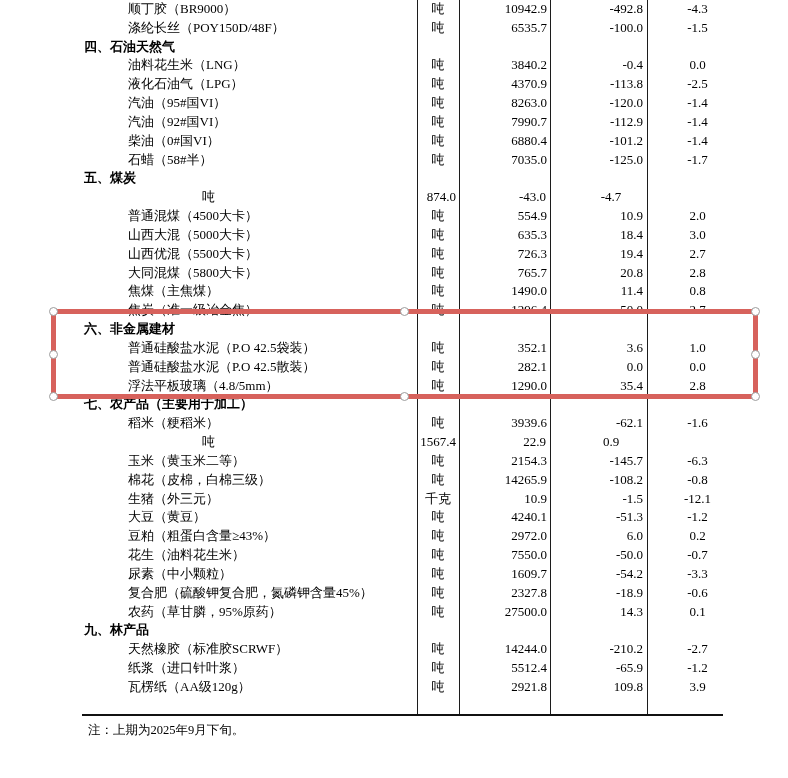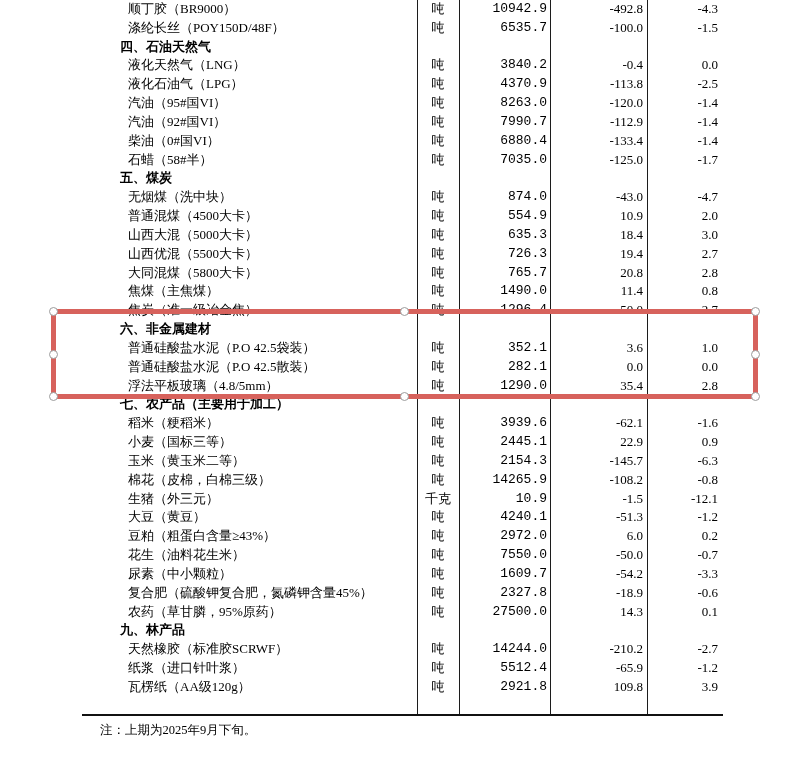--- a/index.html
+++ b/index.html
@@ -14,36 +14,36 @@
   
   .tbl{position:absolute;left:0;top:0;width:788px;}
   .row{
     display:grid;
     grid-template-columns:417px 42px 91px 97px 76px;
     height:18.84px;line-height:18.84px;
     font-size:13px;
   }
   .cell{overflow:hidden;white-space:nowrap;}
   .cell.name{padding-left:128px;}
-  .row.section .cell.name{padding-left:120px;font-weight:bold;font-size:13px;}
+  .row.section .cell.name{padding-left:84px;font-weight:bold;font-size:13px;}
   .cell.unit{text-align:center;}
-  .cell.price{text-align:right;padding-right:3px;font-family:Liberation Mono, monospace;}
+  .cell.price{text-align:right;padding-right:3px;}
   .cell.change{text-align:right;padding-right:4px;margin-left:31px;}
-  .cell.pct{text-align:right;padding-right:5px;margin-left:30px;}
+  .cell.pct{text-align:center;padding-right:5px;margin-left:30px;}
 
   
   .vline{position:absolute;top:0;width:1px;height:715px;background:#1c1c1c;}
   .vline.v1{left:417px;}
   .vline.v2{left:459px;}
   .vline.v3{left:550px;}
   .vline.v4{left:647px;}
   .bottom-rule{position:absolute;left:82px;top:714px;width:641px;height:2px;background:#111;}
 
   
-  .footnote{position:absolute;left:100px;top:721px;font-size:12.5px;line-height:18px;}
+  .footnote{position:absolute;left:88px;top:721px;font-size:12.5px;line-height:18px;}
 
   
   .anno{position:absolute;left:51px;top:309px;width:707px;height:90px;z-index:10;}
   .anno .frame{
     position:absolute;inset:0;border:5px solid #d7625c;border-radius:6px;
     box-sizing:border-box;
   }
   .handle{
     position:absolute;width:9px;height:9px;border-radius:50%;
     background:#fff;border:1.5px solid #9b9b9b;box-sizing:border-box;z-index:11;
@@ -78,21 +78,21 @@
     <div class="cell pct">-1.5</div>
   </div>
       <div class="row section">
     <div class="cell name">四、石油天然气</div>
     <div class="cell unit"></div>
     <div class="cell price"></div>
     <div class="cell change"></div>
     <div class="cell pct"></div>
   </div>
       <div class="row">
-    <div class="cell name">液化天然气（LNG）</div>
+    <div class="cell name">油料花生米（LNG）</div>
     <div class="cell unit">吨</div>
     <div class="cell price">3840.2</div>
     <div class="cell change">-0.4</div>
     <div class="cell pct">0.0</div>
   </div>
       <div class="row">
     <div class="cell name">液化石油气（LPG）</div>
     <div class="cell unit">吨</div>
     <div class="cell price">4370.9</div>
     <div class="cell change">-113.8</div>
@@ -109,39 +109,38 @@
     <div class="cell name">汽油（92#国VI）</div>
     <div class="cell unit">吨</div>
     <div class="cell price">7990.7</div>
     <div class="cell change">-112.9</div>
     <div class="cell pct">-1.4</div>
   </div>
       <div class="row">
     <div class="cell name">柴油（0#国VI）</div>
     <div class="cell unit">吨</div>
     <div class="cell price">6880.4</div>
-    <div class="cell change">-133.4</div>
+    <div class="cell change">-101.2</div>
     <div class="cell pct">-1.4</div>
   </div>
       <div class="row">
     <div class="cell name">石蜡（58#半）</div>
     <div class="cell unit">吨</div>
     <div class="cell price">7035.0</div>
     <div class="cell change">-125.0</div>
     <div class="cell pct">-1.7</div>
   </div>
       <div class="row section">
     <div class="cell name">五、煤炭</div>
     <div class="cell unit"></div>
     <div class="cell price"></div>
     <div class="cell change"></div>
     <div class="cell pct"></div>
   </div>
       <div class="row">
-    <div class="cell name">无烟煤（洗中块）</div>
     <div class="cell unit">吨</div>
     <div class="cell price">874.0</div>
     <div class="cell change">-43.0</div>
     <div class="cell pct">-4.7</div>
   </div>
       <div class="row">
     <div class="cell name">普通混煤（4500大卡）</div>
     <div class="cell unit">吨</div>
     <div class="cell price">554.9</div>
     <div class="cell change">10.9</div>
@@ -218,23 +217,22 @@
     <div class="cell pct"></div>
   </div>
       <div class="row">
     <div class="cell name">稻米（粳稻米）</div>
     <div class="cell unit">吨</div>
     <div class="cell price">3939.6</div>
     <div class="cell change">-62.1</div>
     <div class="cell pct">-1.6</div>
   </div>
       <div class="row">
-    <div class="cell name">小麦（国标三等）</div>
-    <div class="cell unit">吨</div>
-    <div class="cell price">2445.1</div>
+    <div class="cell unit">吨</div>
+    <div class="cell price">1567.4</div>
     <div class="cell change">22.9</div>
     <div class="cell pct">0.9</div>
   </div>
       <div class="row">
     <div class="cell name">玉米（黄玉米二等）</div>
     <div class="cell unit">吨</div>
     <div class="cell price">2154.3</div>
     <div class="cell change">-145.7</div>
     <div class="cell pct">-6.3</div>
   </div>

